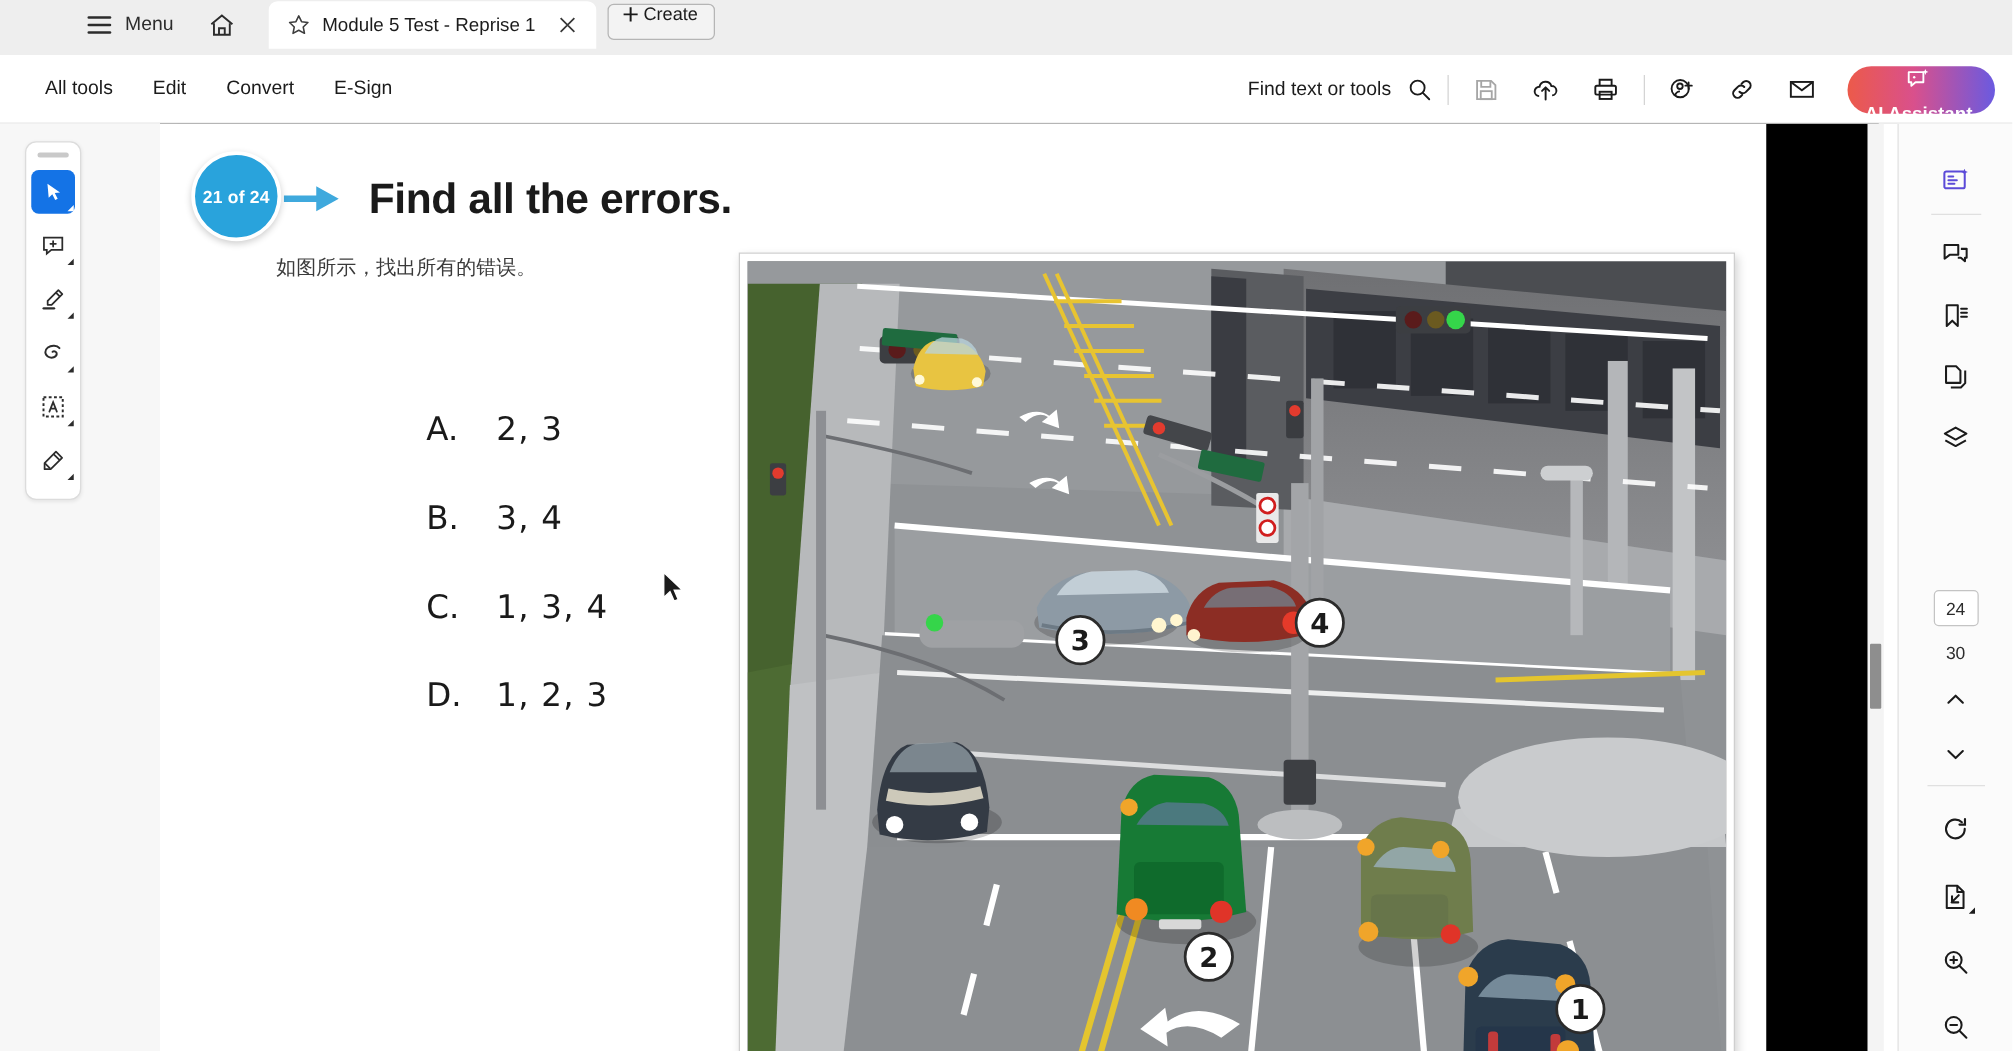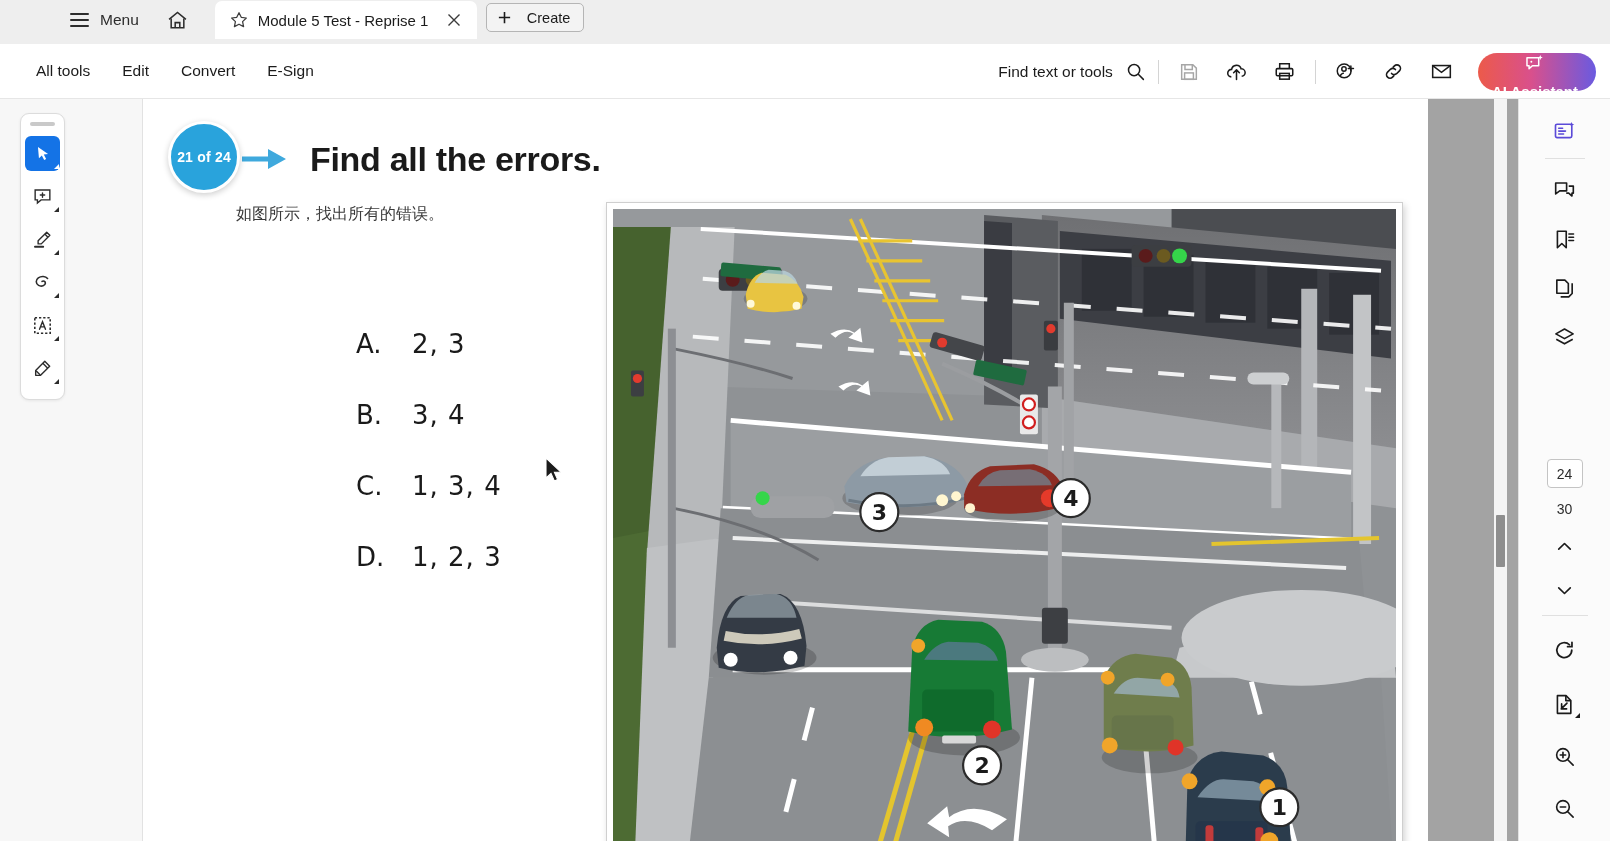--- a/index.html
+++ b/index.html
@@ -23,21 +23,21 @@
   .home-btn { display:flex; align-items:center; justify-content:center; width:42px; height:44px; cursor:pointer; margin-left:10px;}
   .tab {
     height:38px; min-width:262px; background:#fff; border-radius:7px 7px 0 0;
     display:flex; align-items:center; padding:0 10px 0 14px; gap:9px;
     margin-left:16px; position:relative;
   }
   .tab-title { font-size:15px; color:#1b1b1b; white-space:nowrap; }
   .tab-close { width:22px; height:22px; display:flex; align-items:center; justify-content:center; cursor:pointer; margin-left:6px;}
   .create-btn {
     height:29px; border:1px solid #b5b5b5; border-radius:5px; background:#f3f3f3;
-    display:flex; align-items:center; gap:15px; padding:0 13px 0 10px; margin-left:9px; margin-bottom:5px;
+    display:flex; align-items:flex-start; gap:3px; padding:0 13px 0 10px; margin-left:9px; margin-bottom:5px;
     font-size:14.5px; color:#1b1b1b; cursor:pointer;
   }
   .tb-right {
     position:absolute; right:0; top:0; height:44px; display:flex; align-items:center; gap:0px;margin-top:44px;
   }
   .tb-icon { width:40px; height:44px; display:flex; align-items:center; justify-content:center; cursor:pointer; }
   .signin { font-size:16px; font-weight:bold; color:#141414; padding:0 14px; cursor:pointer; letter-spacing:.2px;}
   .win-btn { width:46px; height:44px; display:flex; align-items:center; justify-content:center; cursor:pointer; }
 
   
@@ -75,22 +75,22 @@
     width:35px; height:35px; border-radius:6px; margin:4px 0;
     display:flex; align-items:center; justify-content:center; position:relative; cursor:pointer;
   }
   .tool-item.active { background:#1473e6; }
   .tool-caret { position:absolute; right:1px; bottom:2px; width:0;height:0;
     border-left:5px solid transparent; border-bottom:5px solid #2c2c2c;}
   .tool-item.active .tool-caret { border-bottom-color:#fff; }
 
   
   .canvas {
-    position:absolute; left:143px; top:99px; width:1375px; height:742px;
-    background:#a3a3a3; overflow:hidden;
+    position:absolute; left:128px; top:99px; width:1375px; height:742px;
+    background:#000000; overflow:hidden;
   }
   .page { position:absolute; left:0; top:0; width:1285px; height:742px; background:#fff; }
 
   .qhead { position:absolute; left:25px; top:22px; display:flex; align-items:center; }
   .badge-wrap { position:relative; width:76px; height:76px; }
   .badge {
     width:72px;height:72px;border-radius:50%;background:#29a3dc;
     display:flex;align-items:center;justify-content:center;
     box-shadow:0 2px 6px rgba(0,0,0,.2); border:3px solid #fff;
   }
@@ -117,21 +117,21 @@
 
   
   .cursor { position:absolute; left:402px; top:358px; z-index:40; pointer-events:none; }
 
   
   .vscroll-track { position:absolute; left:1494px; top:99px; width:13px; height:742px; background:#f4f4f4; }
   .vscroll-thumb { position:absolute; left:1496px; top:515px; width:9px; height:52px; background:#8e8e8e; border-radius:1px; }
   .right-rail {
     position:absolute; left:1518px; top:99px; width:92px; height:742px;
     background:#fbfbfb; border-left:1px solid #e2e2e2;
-    display:flex; flex-direction:column; align-items:center;
+    display:flex; flex-direction:column; align-items:center;justify-content:flex-end;
   }
   .rr-icon { width:40px;height:40px;display:flex;align-items:center;justify-content:center;cursor:pointer;margin-top:9px;}
   .rr-sep { width:40px; height:1px; background:#e0e0e0; margin:7px 0 2px; }
   .pagebox {
     width:36px;height:29px;border:1px solid #c4c4c4;border-radius:4px;background:#fff;
     display:flex;align-items:center;justify-content:center;font-size:14px;color:#2c2c2c;
   }
   .pagetotal { font-size:14px;color:#2c2c2c;margin-top:13px;}
   .chev { width:40px;height:38px;display:flex;align-items:center;justify-content:center;cursor:pointer;}
   .rr-sep2 { width:46px;height:1px;background:#e0e0e0;margin:6px 0 4px;}

